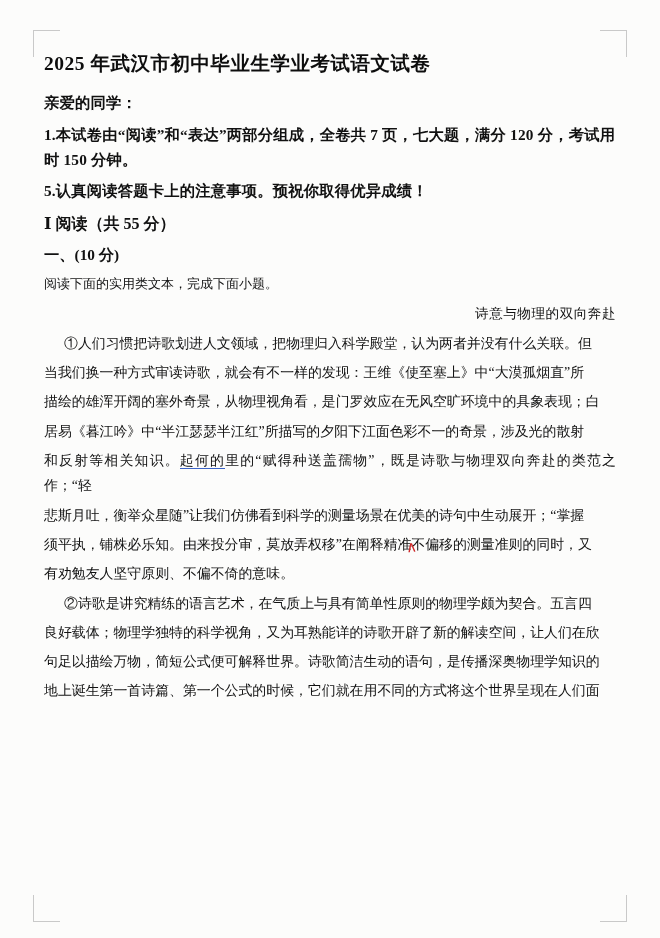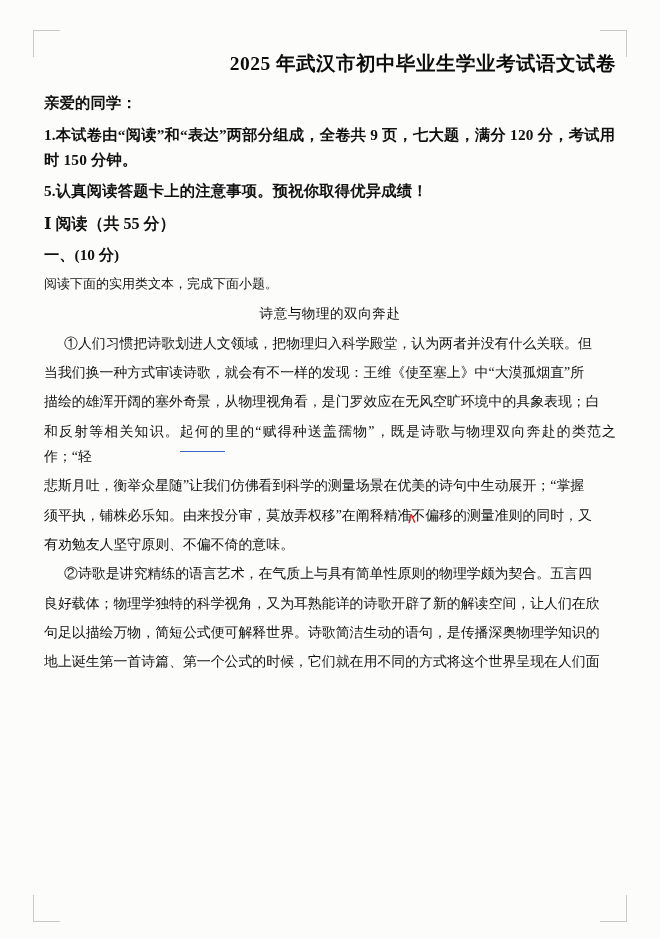--- a/index.html
+++ b/index.html
@@ -35,21 +35,21 @@
   .corner.bl { left: 33px;  bottom: 16px; border-width: 0 0 1px 1px; }
   .corner.br { right: 33px; bottom: 16px; border-width: 0 1px 1px 0; }
 
   .content {
     position: absolute;
     left: 44px;
     top: 44px;
     width: 572px;
   }
   .doc-title {
-    text-align: right;
+    text-align: left;
     font-weight: bold;
     font-size: 19.5px;
     letter-spacing: 0.5px;
     margin: 6px 0 14px 0;
     color: #0d0d0d;
   }
   .line {
     font-size: 15.3px;
     font-weight: bold;
     line-height: 1.62;
@@ -66,37 +66,37 @@
     font-size: 15.3px;
     font-weight: bold;
     margin: 8px 0 8px 0;
   }
   .plain {
     font-size: 13px;
     line-height: 1.6;
     margin: 0 0 7px 0;
   }
   .passage-title {
-    text-align: center;
+    text-align: right;
     font-size: 13.6px;
     margin: 10px 0 8px 0;
     letter-spacing: 0.5px;
   }
   .para {
     font-size: 13.9px;
     line-height: 1.82;
     margin: 0 0 4px 0;
     text-align: justify;
     text-justify: inter-ideograph;
     text-indent: 0;
   }
   .para .ind { display: inline-block; width: 20px; }
   .pen-underline {
     border-bottom: 1.4px solid #3a63c8;
-    padding-bottom: 12px;
+    padding-bottom: 0px;
   }
   
   .red-mark {
     position: absolute;
     color: #cf2a2a;
     font-size: 15px;
     line-height: 1;
     transform: rotate(-6deg);
     pointer-events: none;
   }
@@ -109,37 +109,38 @@
   <div class="corner tr"></div>
   <div class="corner bl"></div>
   <div class="corner br"></div>
 
   <div class="content">
 
     <div class="doc-title">2025 年武汉市初中毕业生学业考试语文试卷</div>
 
     <div class="line">亲爱的同学：</div>
 
-    <div class="line">1.本试卷由“阅读”和“表达”两部分组成，全卷共 9 页，七大题，满分 120 分，考试用时 150 分钟。</div>
+    <div class="line">1.本试卷由“阅读”和“表达”两部分组成，全卷共 7 页，七大题，满分 120 分，考试用时 150 分钟。</div>
 
 
     <div class="line">5.认真阅读答题卡上的注意事项。预祝你取得优异成绩！</div>
 
     <div class="sec-title">Ⅰ 阅读（共 55 分）</div>
 
     <div class="sec-num">一、(10 分)</div>
 
     <div class="plain">阅读下面的实用类文本，完成下面小题。</div>
 
     <div class="passage-title">诗意与物理的双向奔赴</div>
 
     <div style="position:relative;">
       <div class="para"><span class="ind"></span><span>①人们习惯把诗歌划进人文领域，把物理归入科学殿堂，认为两者并没有什么关联。但</span></div>
       <div class="para">当我们换一种方式审读诗歌，就会有不一样的发现：王维《使至塞上》中“大漠孤烟直”所</div>
       <div class="para">描绘的雄浑开阔的塞外奇景，从物理视角看，是门罗效应在无风空旷环境中的具象表现；白</div>
+      <div class="para">居易《暮江吟》中“半江瑟瑟半江红”所描写的夕阳下江面色彩不一的奇景，涉及光的散射</div>
       <div class="para">
         <span>和反射等相关知识。</span><span class="pen-underline">起何的</span><span>里的“赋得种送盖孺物”，既是诗歌与物理双向奔赴的类范之作；“轻</span>
       </div>
       <div class="para">悲斯月吐，衡举众星随”让我们仿佛看到科学的测量场景在优美的诗句中生动展开；“掌握</div>
       <div class="para" style="position:relative;">
         <span>须平执，铺株必乐知。由来投分审，莫放弄权移”在阐释精准不偏移的测量准则的同时，又</span>
         <span class="red-mark" style="left:362px; top:8px;">∧</span>
       </div>
       <div class="para">有劝勉友人坚守原则、不偏不倚的意味。</div>
     </div>

